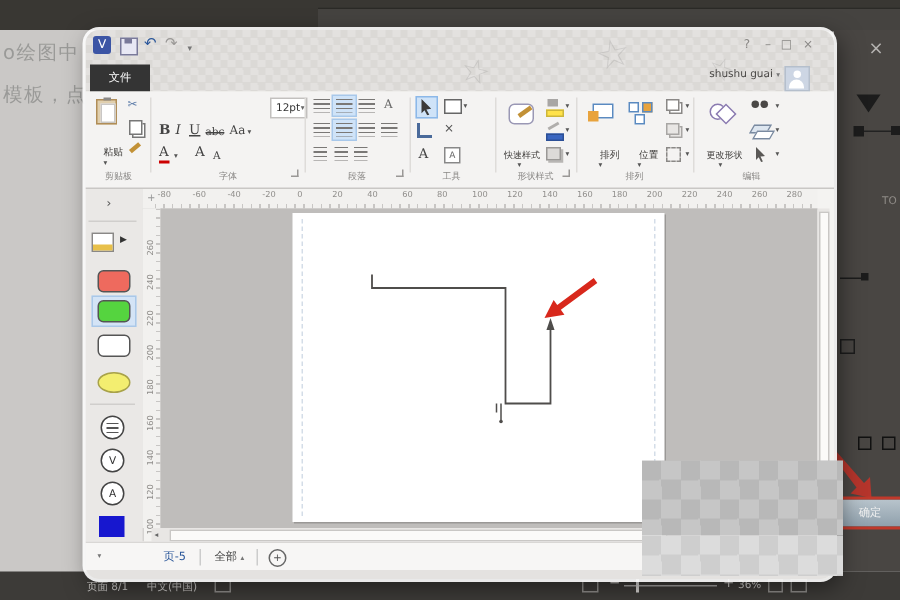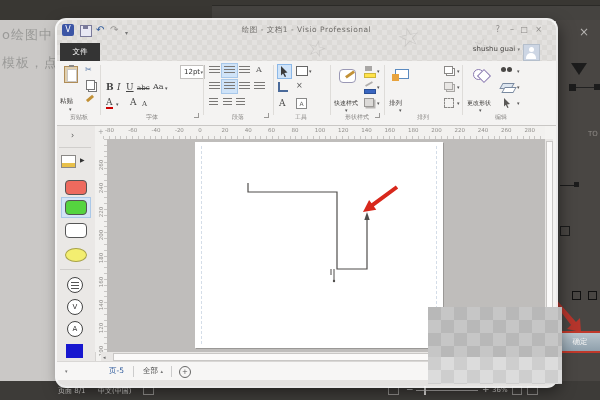--- a/index.html
+++ b/index.html
@@ -40,21 +40,21 @@
   
   .ribbon{position:absolute;left:0;top:41px;width:499px;height:64px;background:#f4f3f2;border-bottom:1px solid #c9c7c5;z-index:2}
   .gdiv{position:absolute;top:4px;height:50px;width:1px;background:#dedcd9}
   .glabel{position:absolute;top:52px;width:70px;margin-left:-35px;text-align:center;font-size:6px;color:#8a8886}
   .launch{position:absolute;width:4px;height:4px;border-right:1px solid #9a9896;border-bottom:1px solid #9a9896}
   .combo{position:absolute;height:12px;background:#fff;border:1px solid #c2c0be;font-size:7px;line-height:12px;padding-left:3px;color:#333}
   .arr{position:absolute;font-size:5px;color:#666;line-height:5px}
   .fbtn{position:absolute;font-size:9px;color:#444;font-family:"DejaVu Serif","Liberation Serif",serif;line-height:10px}
   .alico{position:absolute;width:11px;height:9px;background:repeating-linear-gradient(to bottom,#7a7876 0 1px,transparent 1px 3px)}
   .alico.sel{background-color:#cfe3f8;box-shadow:0 0 0 2px #cfe3f8,0 0 0 3px #a8c8ea}
-  .bigbtn-label{position:absolute;width:100%;text-align:left;font-size:6.5px;color:#3f3d3b}
+  .bigbtn-label{position:absolute;width:100%;text-align:right;font-size:6.5px;color:#3f3d3b}
   .miniarr{position:absolute;font-size:5px;color:#555;line-height:5px}
   
   .stencil{position:absolute;left:0;top:105px;width:38px;height:236px;background:#eae8e6;border-right:1px solid #d5d3d1}
   .shape-item{position:absolute;left:8px;width:20px;height:13px;border:1px solid #555;border-radius:4px}
   .circ{position:absolute;left:10px;width:14px;height:14px;border:1px solid #444;border-radius:50%;background:#fff;text-align:center;font-size:7px;line-height:14px;color:#333}
   .corner{position:absolute;left:38px;top:105px;width:12px;height:14px;background:#f2f1ef;border-right:1px solid #d5d3d1;border-bottom:1px solid #cfcdcb;font-size:7px;color:#999;text-align:center;line-height:14px}
   .hruler{position:absolute;left:46px;top:105px;width:442px;height:14px;background-color:#f2f1ef;border-bottom:1px solid #cfcdcb;
      background-image:repeating-linear-gradient(to right,#c8c6c4 0 1px,transparent 1px 5.83px);
      background-position:0 100%;background-size:100% 3px;background-repeat:no-repeat}
   .htick{position:absolute;top:2px;font-size:5.5px;color:#908e8b}
@@ -135,21 +135,20 @@
   <span class="star" style="left:415px;top:14px;font-size:20px;transform:rotate(20deg)">☆</span>
 
   <div class="abs" style="left:5px;top:4px;width:12px;height:12px;background:#3c55a5;border-radius:2px;color:#fff;font-size:8px;text-align:center;line-height:12px;z-index:2">V</div>
   <div class="abs" style="left:23px;top:5px;width:10px;height:10px;border:1px solid #7a7a9a;background:#e8e8f4;z-index:2">
     <div class="abs" style="left:2px;top:0;width:5px;height:3px;background:#7a7a9a"></div>
   </div>
   <span class="qat-ico" style="left:39px;z-index:2">↶</span>
   <span class="qat-ico" style="left:53px;color:#9a9896;z-index:2">↷</span>
   <span class="qat-ico" style="left:68px;font-size:6px;color:#777;top:7px;z-index:2">▾</span>
 
-  <div class="win-title">绘图 - 文档1 - Visio Professional</div>
 
   <span class="win-ctl" style="right:56px">?</span>
   <span class="win-ctl" style="right:42px">–</span>
   <span class="win-ctl" style="right:28px">□</span>
   <span class="win-ctl" style="right:14px">×</span>
 
   <div class="tabrow">
     <div class="file-tab">文件</div>
     <div class="account">
       <span>shushu guai</span>
@@ -238,20 +237,27 @@
     <span class="miniarr" style="left:320px;top:24px">▾</span>
     <div class="abs" style="left:307px;top:37px;width:8px;height:7px;border:1px solid #9a9896;background:#dcdad8;box-shadow:1.5px 1.5px 0 #b8b6b4"></div>
     <span class="miniarr" style="left:320px;top:40px">▾</span>
     <div class="launch" style="left:318px;top:52px"></div>
     <div class="gdiv" style="left:327px"></div>
 
     <div class="abs" style="left:332px;top:3px;width:24px;height:48px">
       <div class="abs" style="left:6px;top:5px;width:12px;height:8px;border:1px solid #5a8ac0;background:#fff"></div>
       <div class="abs" style="left:3px;top:10px;width:7px;height:7px;background:#e8a33d"></div>
       <div class="bigbtn-label" style="top:35px">排列</div>
+      <span class="miniarr" style="left:10px;top:44px">▾</span>
+    </div>
+    <div class="abs" style="left:358px;top:3px;width:24px;height:48px">
+      <div class="abs" style="left:4px;top:4px;width:5px;height:5px;border:1px solid #5a8ac0;background:#fff"></div>
+      <div class="abs" style="left:13px;top:4px;width:5px;height:5px;border:1px solid #5a8ac0;background:#e8a33d"></div>
+      <div class="abs" style="left:8px;top:12px;width:5px;height:5px;border:1px solid #5a8ac0;background:#fff"></div>
+      <div class="bigbtn-label" style="top:35px">位置</div>
       <span class="miniarr" style="left:10px;top:44px">▾</span>
     </div>
     <div class="abs" style="left:387px;top:5px;width:7px;height:6px;border:1px solid #8a8886;background:#fff;box-shadow:2px 2px 0 -1px #fff,2px 2px 0 0 #8a8886"></div>
     <span class="miniarr" style="left:400px;top:8px">▾</span>
     <div class="abs" style="left:387px;top:21px;width:7px;height:6px;border:1px solid #a8a6a4;background:#e8e6e4;box-shadow:2px 2px 0 -1px #e8e6e4,2px 2px 0 0 #a8a6a4"></div>
     <span class="miniarr" style="left:400px;top:24px">▾</span>
     <div class="abs" style="left:387px;top:37px;width:8px;height:8px;border:1px dashed #8a8886"></div>
     <span class="miniarr" style="left:400px;top:40px">▾</span>
     <div class="gdiv" style="left:405px"></div>
 

